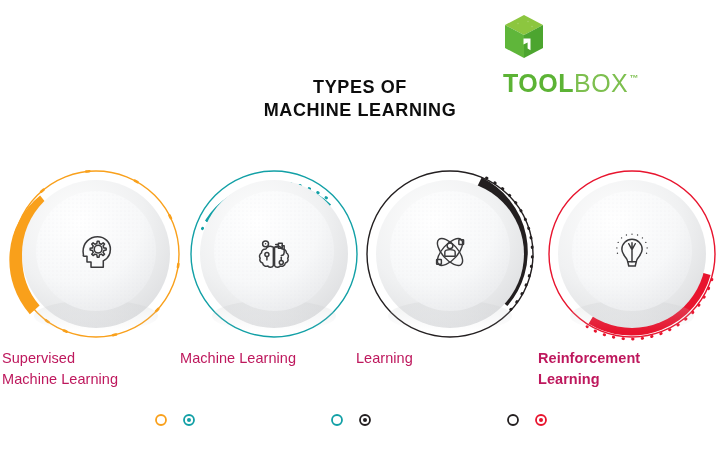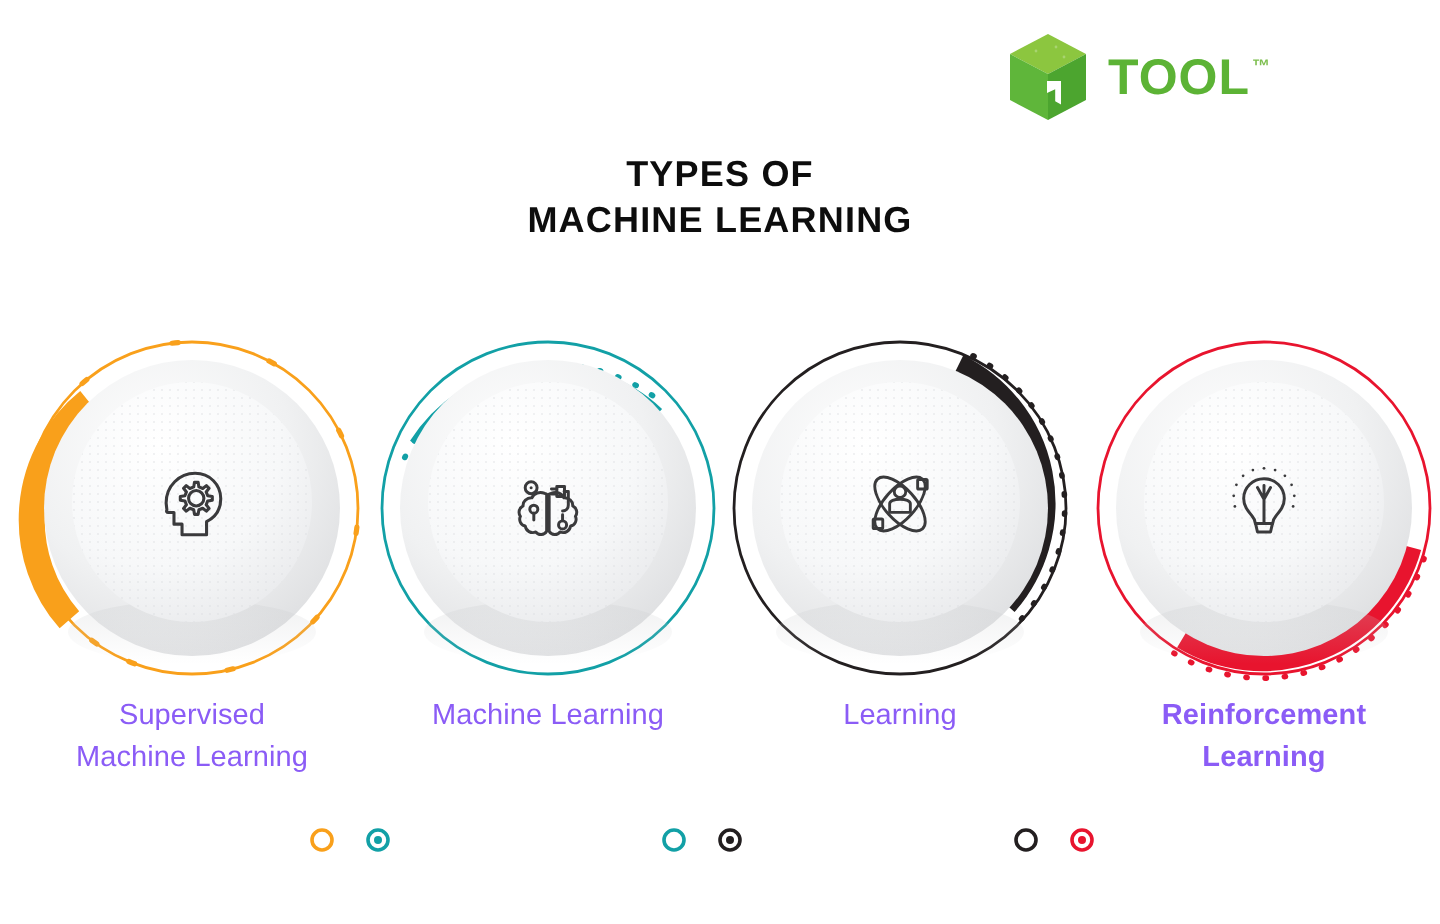--- a/index.html
+++ b/index.html
@@ -18,22 +18,23 @@
   }
 
   
   #logo {
     position: absolute;
     top: 14px;
     left: 503px;
     width: 190px;
     height: 50px;
     display: flex;
-    align-items: center;
+    align-items: flex-start;
     gap: 9px;
+    flex-direction: column;
   }
   #logo .cube {
     width: 42px;
     height: 46px;
     flex: 0 0 auto;
   }
   #logo .wordmark {
     display: flex;
     align-items: baseline;
     letter-spacing: 0.2px;
@@ -114,24 +115,24 @@
     width: 46px;
     height: 46px;
     position: relative;
     top: -2px;
   }
   .node .label {
     position: absolute;
     top: 182px;
     left: -6px;
     width: 188px;
-    text-align: center;
+    text-align: left;
     font-size: 14.5px;
     line-height: 1.45;
-    color: #8b5cf6;
+    color: #be185d;
     letter-spacing: 0.05px;
   }
   .node .label .l { display: block; }
 
   
   .connector {
     position: absolute;
     height: 22px;
     top: 243px;
   }
@@ -147,20 +148,21 @@
       <polygon points="2,11 21,21 21,44 2,34" fill="#5FB63A"></polygon>
       <polygon points="21,21 40,11 40,34 21,44" fill="#4CA52F"></polygon>
       <path d="M20.5 30.5 L20.5 24.5 L27.5 24.5 L27.5 36.2 L24.6 34.6 L24.6 28.6 Z" fill="#ffffff"></path>
       <circle cx="15" cy="9.5" r="0.7" fill="#a8d470"></circle>
       <circle cx="25" cy="7.5" r="0.7" fill="#a8d470"></circle>
       <circle cx="29" cy="12.5" r="0.7" fill="#a8d470"></circle>
     </svg>
   </span>
   <span class="wordmark">
     <span class="wm-tool">TOOL</span>
+      <span class="wm-box">BOX</span>
       <span class="wm-tm">™</span>
   </span>
 </div>
 
 <div id="title">
   <span class="line">TYPES OF</span>
   <span class="line">MACHINE LEARNING</span>
 </div>
 
 <div id="nodes">

